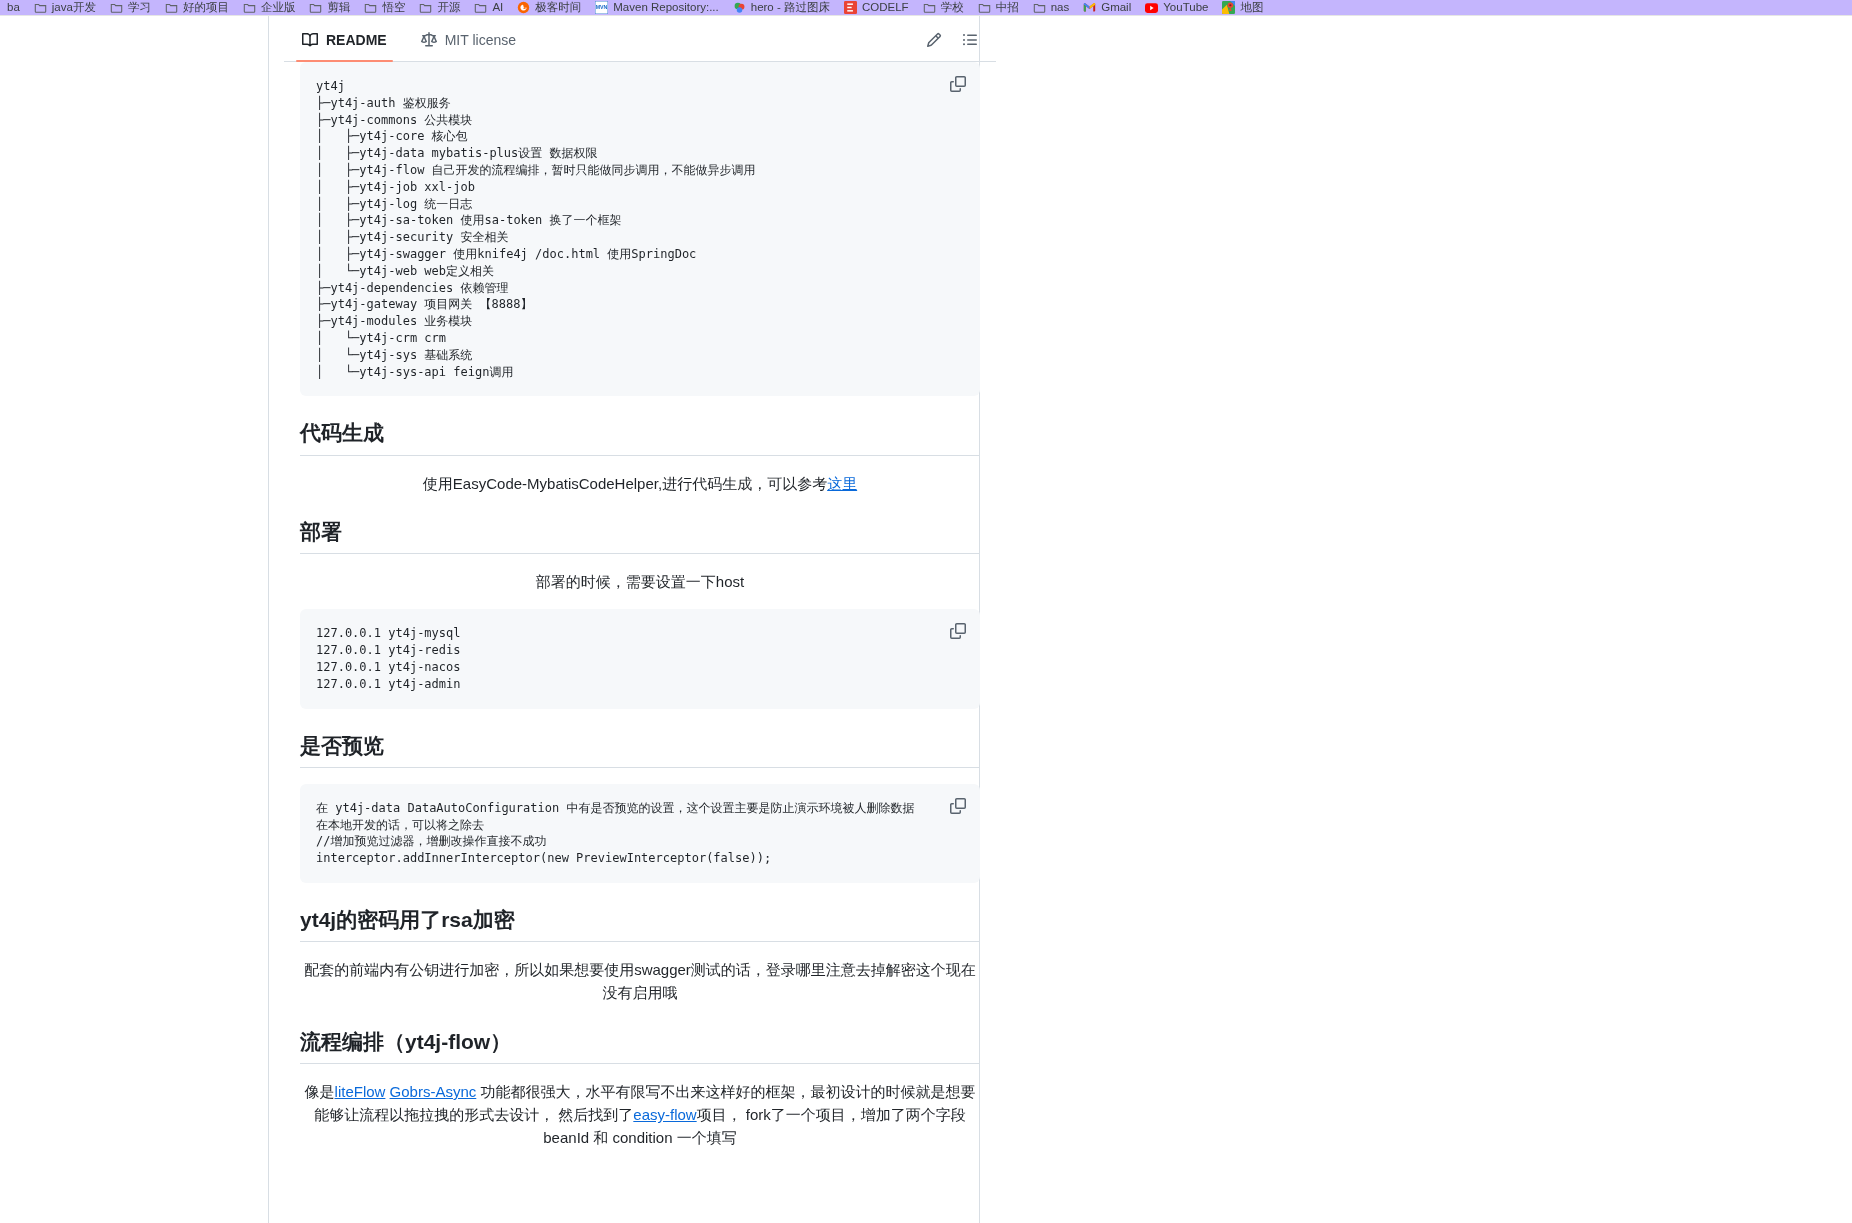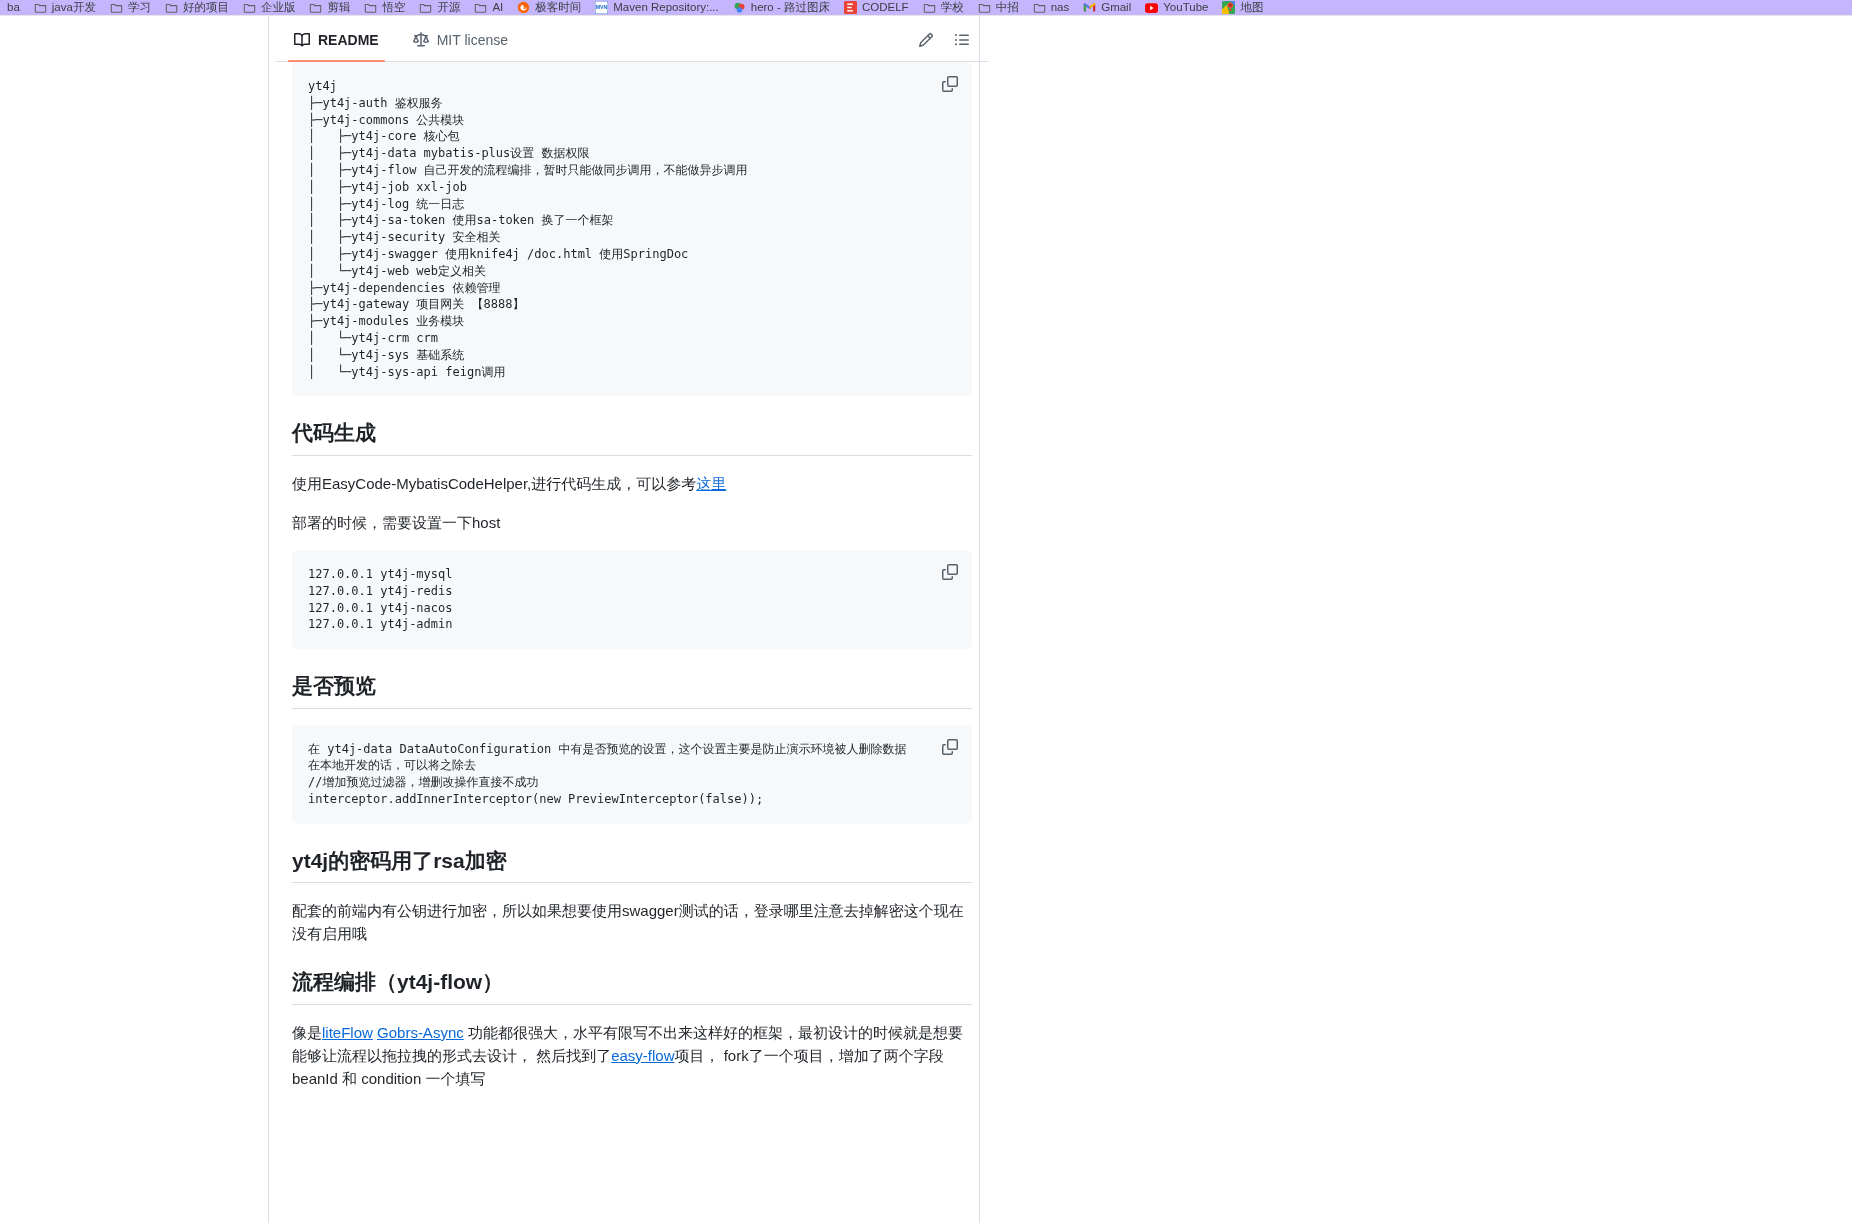--- a/index.html
+++ b/index.html
@@ -53,21 +53,21 @@
 
   
   .page {
     position: absolute;
     left: 0; top: 16px; right: 0; bottom: 0;
     background: #ffffff;
   }
 
   .content-col {
     position: absolute;
-    left: 276px;
+    left: 284px;
     top: 0;
     width: 712px;
     bottom: 0;
   }
 
   .col-rule-left {
     position: absolute;
     left: 268px; top: 0; bottom: 0;
     width: 1px;
     background: #d8dee4;
@@ -176,20 +176,21 @@
     margin: 24px 0 0 0;
     padding-bottom: 8px;
     border-bottom: 1px solid #d8dee4;
     color: #1f2328;
   }
   p.para {
     font-size: 15px;
     line-height: 1.55;
     margin: 16px 0 16px 0;
     color: #1f2328;
+    text-align: center;
   }
   a.link { color: #0969da; text-decoration: underline; cursor: pointer; }
 </style>
 </head>
 <body>
 
 <div class="bookmarks-bar" id="bookmarks-bar">
     <div class="bm">
       <span class="bm-label">ba</span>
     </div>
@@ -427,20 +428,21 @@
             <svg width="16" height="16" viewBox="0 0 16 16" fill="currentColor" aria-hidden="true">
               <path d="M0 6.75C0 5.784.784 5 1.75 5h1.5a.75.75 0 0 1 0 1.5h-1.5a.25.25 0 0 0-.25.25v7.5c0 .138.112.25.25.25h7.5a.25.25 0 0 0 .25-.25v-1.5a.75.75 0 0 1 1.5 0v1.5A1.75 1.75 0 0 1 9.25 16h-7.5A1.75 1.75 0 0 1 0 14.25Z"></path>
               <path d="M5 1.75C5 .784 5.784 0 6.75 0h7.5C15.216 0 16 .784 16 1.75v7.5A1.75 1.75 0 0 1 14.25 11h-7.5A1.75 1.75 0 0 1 5 9.25Zm1.75-.25a.25.25 0 0 0-.25.25v7.5c0 .138.112.25.25.25h7.5a.25.25 0 0 0 .25-.25v-7.5a.25.25 0 0 0-.25-.25Z"></path>
             </svg>
           </span>
         </div>
 
         <h2 class="section">代码生成</h2>
         <p class="para"><span>使用EasyCode-MybatisCodeHelper,进行代码生成，可以参考</span><a class="link">这里</a></p>
 
+        <h2 class="section">部署</h2>
         <p class="para">部署的时候，需要设置一下host</p>
 
         <div class="codeblock">
           <pre>127.0.0.1 yt4j-mysql
 127.0.0.1 yt4j-redis
 127.0.0.1 yt4j-nacos
 127.0.0.1 yt4j-admin</pre>
           <span class="copy-btn">
             <svg width="16" height="16" viewBox="0 0 16 16" fill="currentColor" aria-hidden="true">
               <path d="M0 6.75C0 5.784.784 5 1.75 5h1.5a.75.75 0 0 1 0 1.5h-1.5a.25.25 0 0 0-.25.25v7.5c0 .138.112.25.25.25h7.5a.25.25 0 0 0 .25-.25v-1.5a.75.75 0 0 1 1.5 0v1.5A1.75 1.75 0 0 1 9.25 16h-7.5A1.75 1.75 0 0 1 0 14.25Z"></path>

